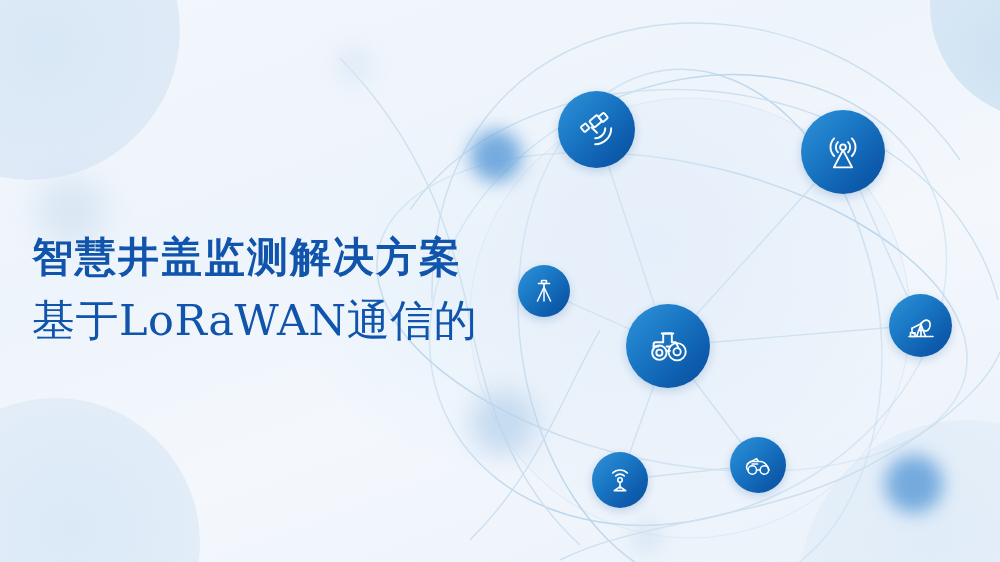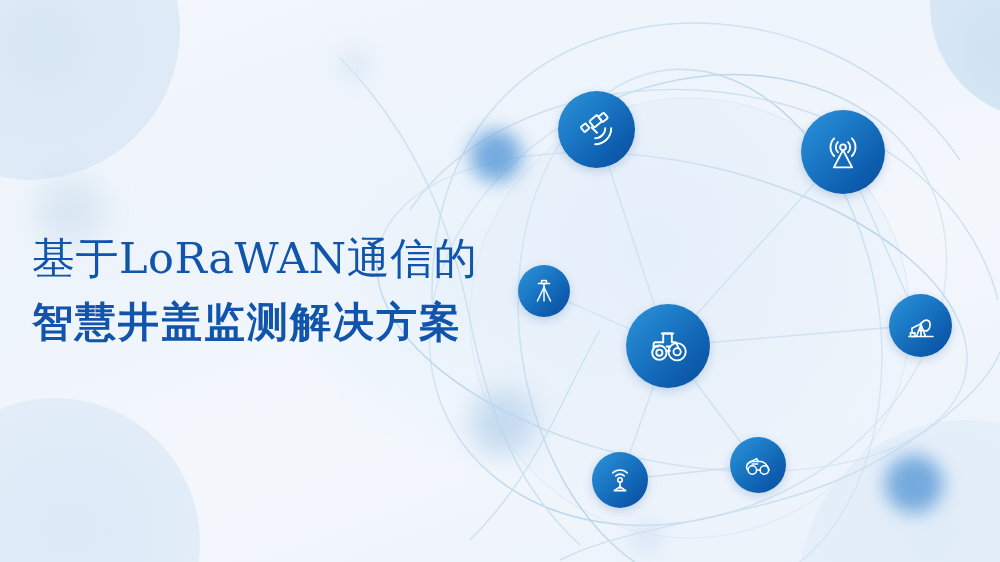--- a/index.html
+++ b/index.html
@@ -162,22 +162,22 @@
   <div class="layer">
     <div class="dot dot-a"></div>
     <div class="dot dot-b"></div>
     <div class="dot dot-c"></div>
     <div class="dot dot-d"></div>
     <div class="dot dot-e"></div>
     <div class="dot dot-f"></div>
   </div>
 
   <div class="title-block">
+    <div class="title-line title-line-2" style="color: rgb(16, 85, 171);">智慧井盖监测解决方案</div>
     <div class="title-line" style="color: rgb(16, 85, 171);">基于LoRaWAN通信的</div>
-    <div class="title-line title-line-2" style="color: rgb(16, 85, 171);">智慧井盖监测解决方案</div>
   </div>
 
   <div class="node" id="n-satellite" title="Satellite" style="left: 558px; top: 91px; width: 77px; height: 77px; background: linear-gradient(135deg, rgb(47, 147, 216) 0%, rgb(27, 121, 198) 38%, rgb(14, 93, 174) 74%, rgb(10, 79, 158) 100%);">
     <span>
       <svg width="44" height="44" viewBox="0 0 48 48" fill="none" stroke="#ffffff" stroke-width="2.1" stroke-linecap="round" stroke-linejoin="round">
         <rect x="17" y="10" width="11" height="9" rx="1.5" transform="rotate(-40 22.5 14.5)"></rect>
         <rect x="7.5" y="18" width="7" height="7" rx="1.2" transform="rotate(-40 11 21.5)"></rect>
         <rect x="27" y="6.5" width="7.5" height="7.5" rx="1.2" transform="rotate(-40 30.7 10.2)"></rect>
         <path d="M18 21 L24 27"></path>
         <path d="M22 33 a11 11 0 0 0 11 -11"></path>

